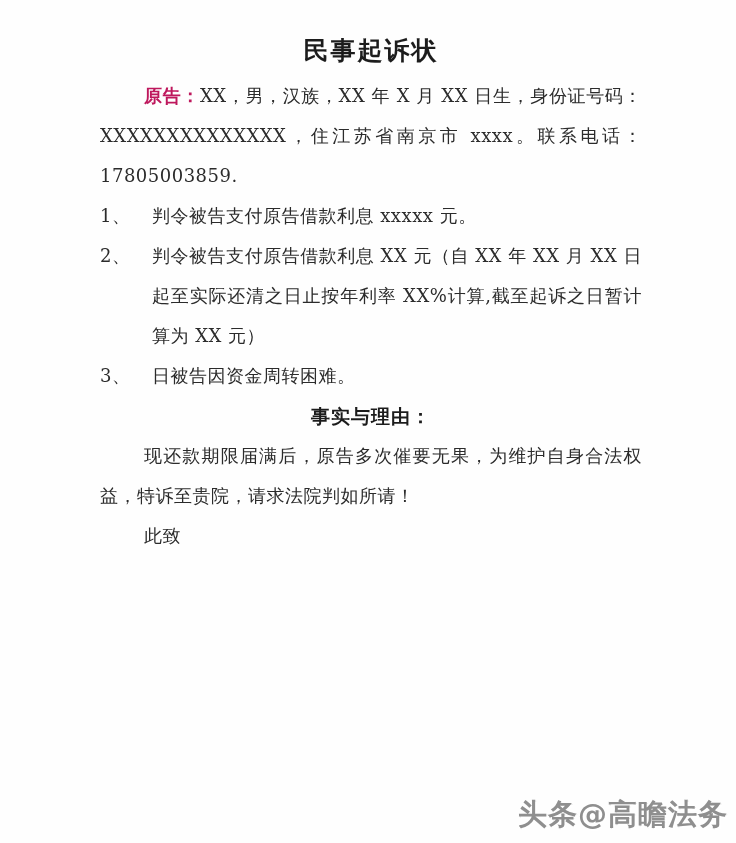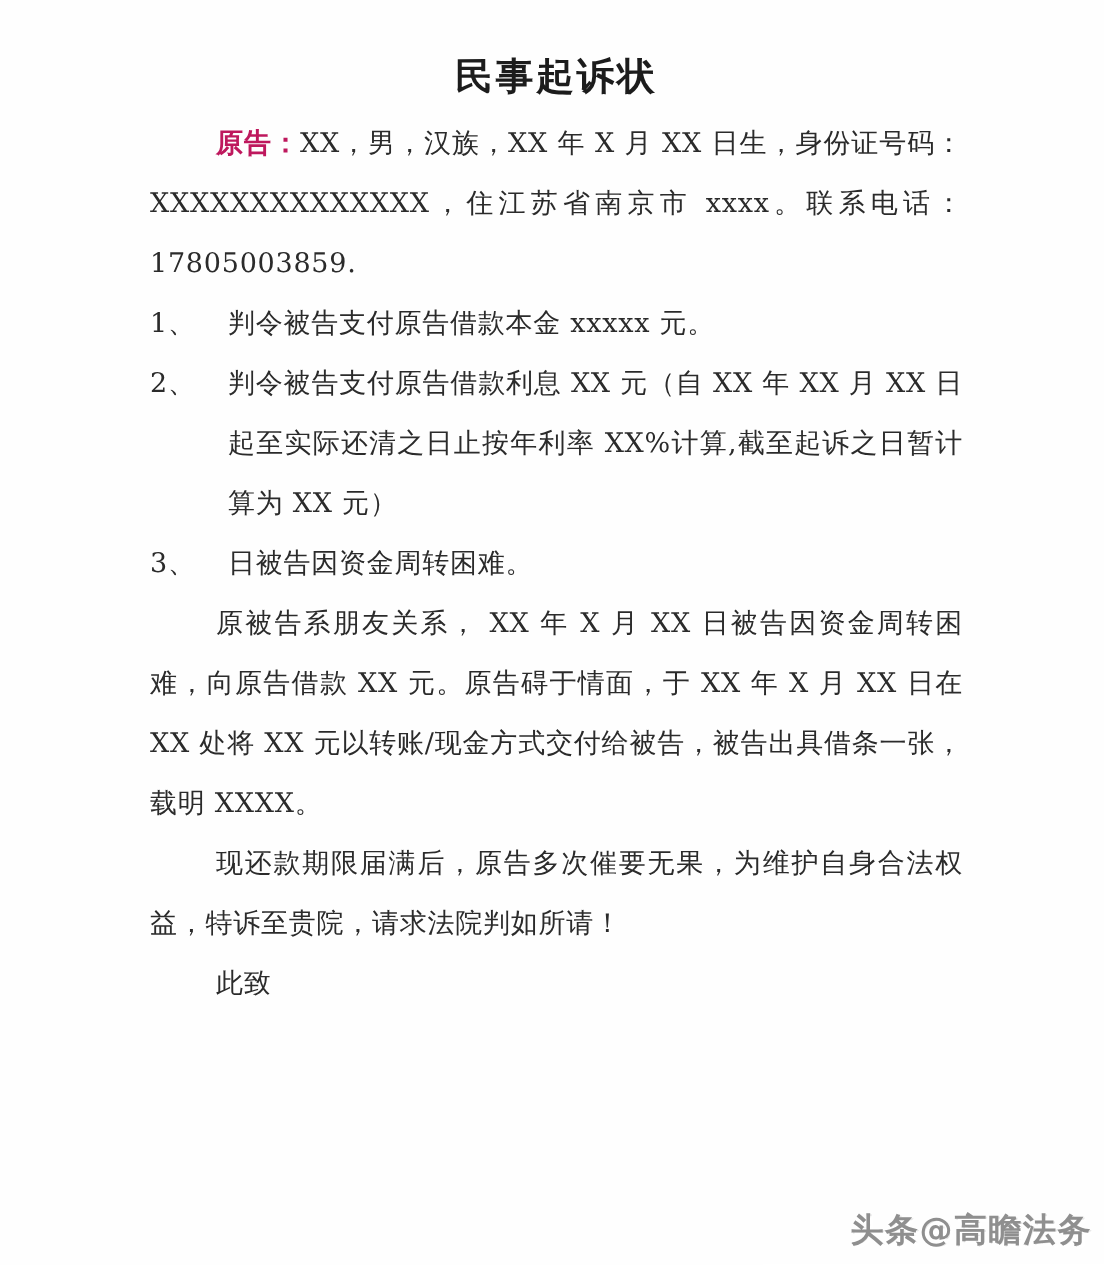--- a/index.html
+++ b/index.html
@@ -53,56 +53,56 @@
   }
   .claim-text {
     flex: 1;
     text-align: justify;
   }
   .salute { text-indent: 44px; }
   .watermark {
     position: absolute;
     right: 8px;
     bottom: 8px;
-    font-size: 22px;
+    font-size: 29px;
     font-weight: bold;
     color: #8f8f8f;
     letter-spacing: 1px;
     text-shadow: 2px 2px 0 #ffffff, 1px 1px 0 #e8e8e8;
     font-family: "DejaVu Sans", "Liberation Sans", sans-serif;
   }
 </style>
 </head>
 <body>
 
 <div class="page">
 
   <h1 class="doc-title">民事起诉状</h1>
 
   <p class="body-line indent"><span class="bold">原告：</span><span>XX，男，汉族，XX 年 X 月 XX 日生，身份证号码：XXXXXXXXXXXXXX，住江苏省南京市 xxxx。联系电话：17805003859.</span></p>
 
 
 
   <div class="claim-item">
     <span class="claim-num">1、</span>
-    <span class="claim-text">判令被告支付原告借款本金 xxxxx 元。</span>
+    <span class="claim-text">判令被告支付原告借款利息 xxxxx 元。</span>
   </div>
 
   <div class="claim-item">
     <span class="claim-num">2、</span>
     <span class="claim-text">判令被告支付原告借款利息 XX 元（自 XX 年 XX 月 XX 日起至实际还清之日止按年利率 XX%计算,截至起诉之日暂计算为 XX 元）</span>
   </div>
 
   <div class="claim-item">
     <span class="claim-num">3、</span>
     <span class="claim-text">日被告因资金周转困难。</span>
   </div>
 
+  <h2 class="section-heading">事实与理由：</h2>
 
-  <p class="body-line indent">原被告系朋友关系， XX 年 X 月 XX 日被告因资金周转困难，向原告借款 XX 元。原告碍于情面，于 XX 年 X 月 XX 日在 XX 处将 XX 元以转账/现金方式交付给被告，被告出具借条一张，载明 XXXX。</p>
 
   <p class="body-line indent">现还款期限届满后，原告多次催要无果，为维护自身合法权益，特诉至贵院，请求法院判如所请！</p>
 
   <p class="body-line salute">此致</p>
 
 </div>
 
 <div class="watermark">头条@高瞻法务</div>
 
 </body></html>

